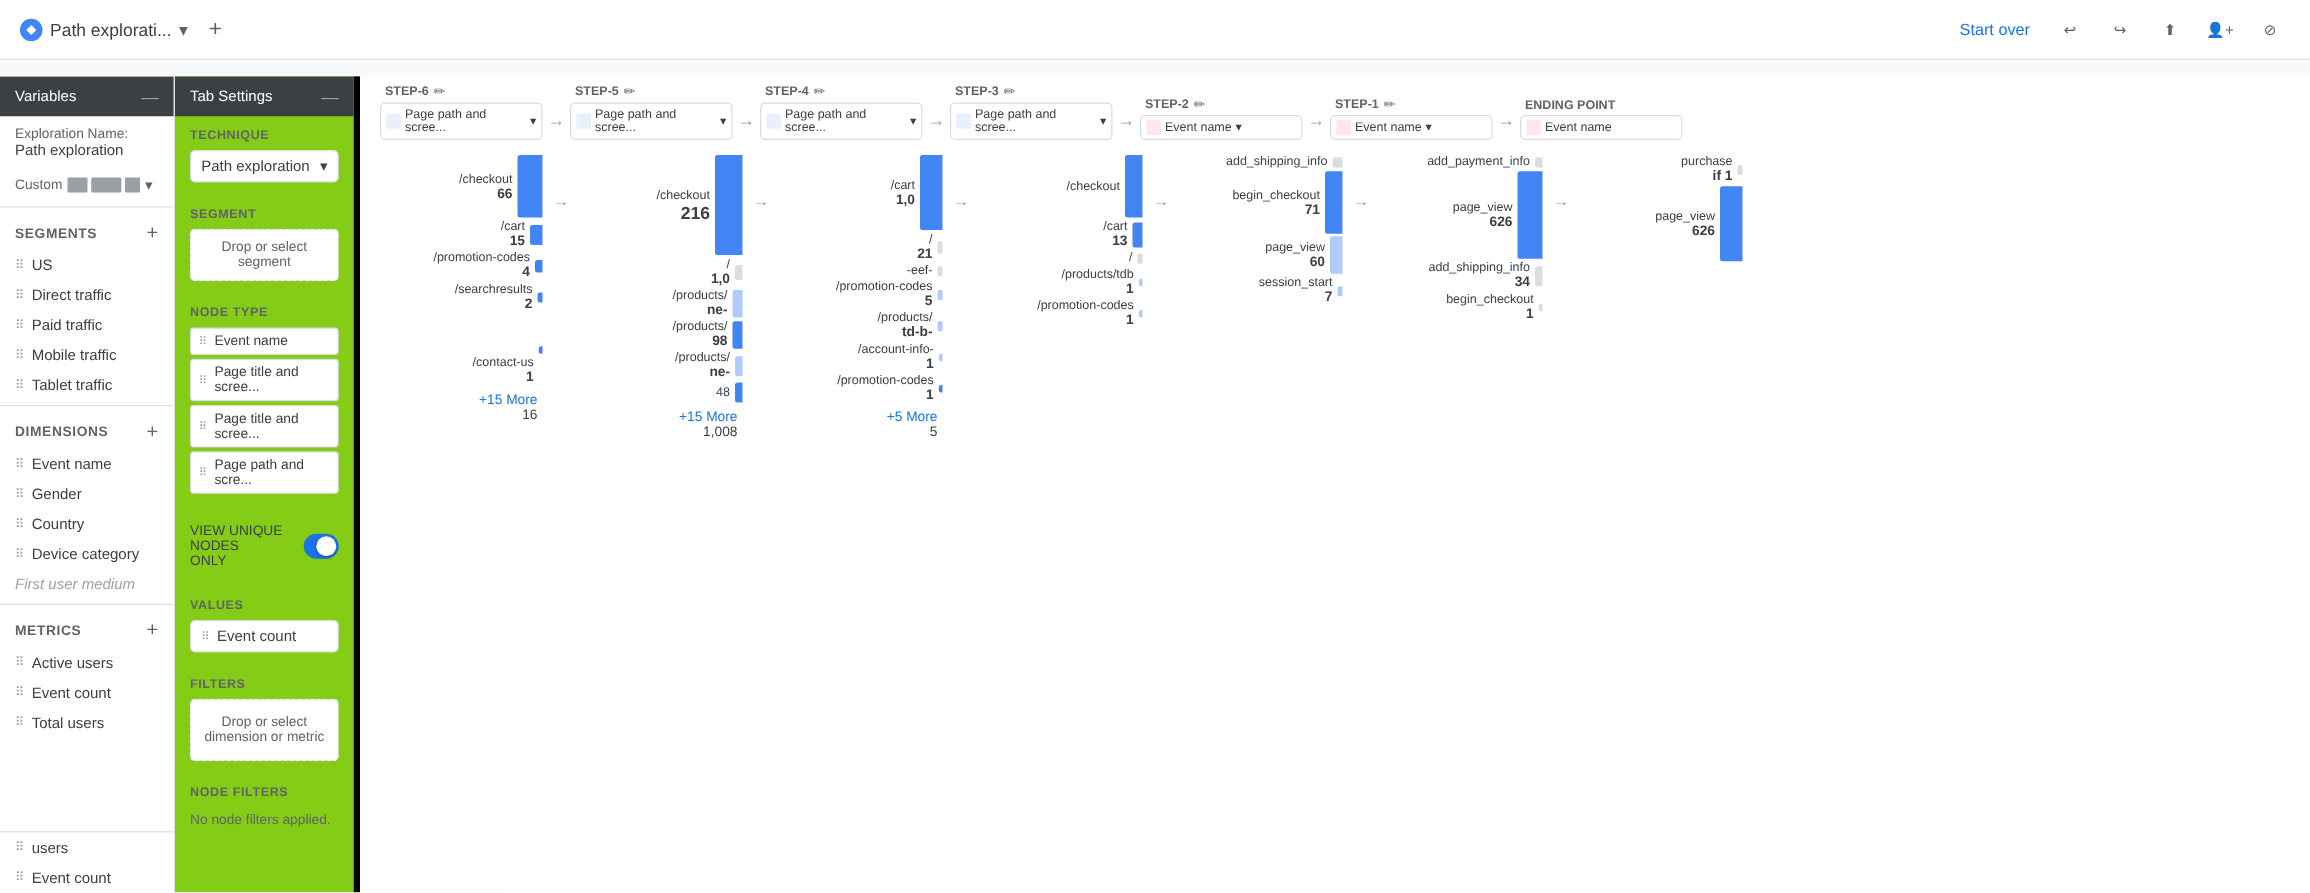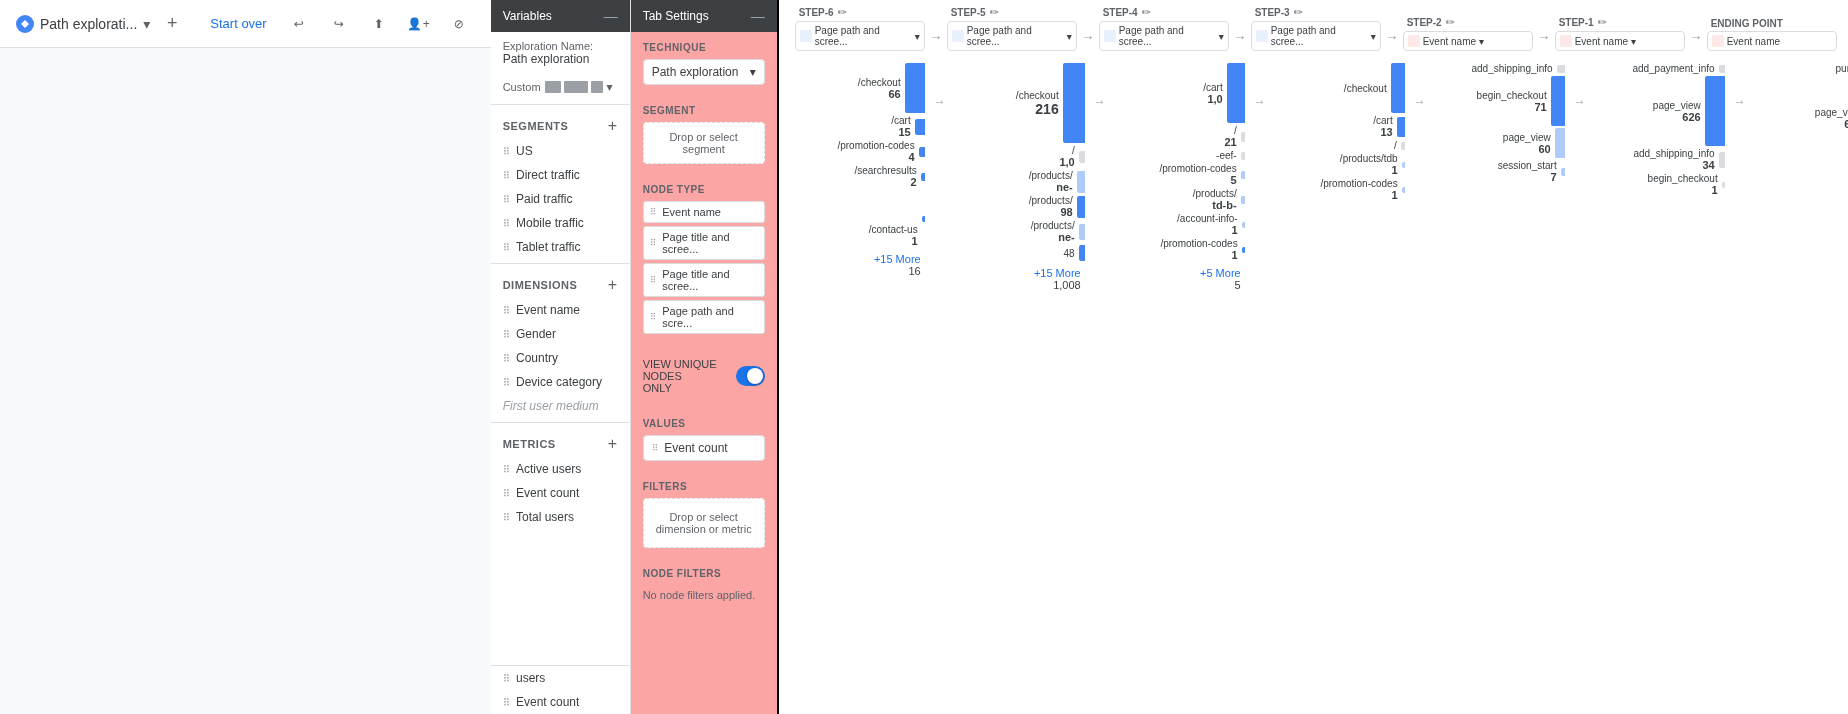--- a/index.html
+++ b/index.html
@@ -1,18 +1,18 @@
 <!DOCTYPE html>
 <html><head>
   <meta charset="utf-8">
   <style>
     * { box-sizing: border-box; margin: 0; padding: 0; }
     body { font-family: 'Google Sans', Arial, sans-serif; font-size: 12px; background: #f8f9fa; color: #3c4043; overflow: hidden; }
 
-    .app-container { display: flex; flex-direction: row; height: 714px; width: 1848px; }
+    .app-container { display: flex; flex-direction: column; height: 714px; width: 1848px; gap: 13px; }
 
     
     .topbar { display: flex; align-items: center; height: 48px; background: #fff; border-bottom: 1px solid #e0e0e0; padding: 0 16px; gap: 8px; }
     .topbar-title { display: flex; align-items: center; gap: 6px; font-size: 14px; color: #3c4043; font-weight: 500; cursor: pointer; }
     .topbar-title .dot { width: 18px; height: 18px; background: #4285f4; border-radius: 50%; display: flex; align-items: center; justify-content: center; }
     .topbar-title .dot svg { width: 12px; height: 12px; }
     .add-tab-btn { width: 28px; height: 28px; display: flex; align-items: center; justify-content: center; border-radius: 50%; cursor: pointer; color: #5f6368; font-size: 18px; }
     .topbar-spacer { flex: 1; }
     .topbar-actions { display: flex; align-items: center; gap: 8px; }
     .topbar-action-btn { display: flex; align-items: center; gap: 4px; font-size: 13px; color: #1a73e8; cursor: pointer; padding: 6px 8px; border-radius: 4px; }
@@ -35,21 +35,21 @@
     .custom-bar { height: 12px; background: #9aa0a6; border-radius: 1px; }
 
     .list-item { display: flex; align-items: center; gap: 6px; padding: 5px 12px; cursor: pointer; font-size: 12px; color: #3c4043; border-radius: 0; }
     .list-item .drag-handle { color: #9aa0a6; font-size: 10px; }
     .list-item-text { font-size: 12px; color: #3c4043; }
     .list-item-placeholder { padding: 5px 12px; font-size: 12px; color: #9aa0a6; font-style: italic; }
 
     .divider { height: 1px; background: #e0e0e0; margin: 4px 0; }
 
     
-    .middle-panel { width: 148px; background: #fca5a5; border-right: 2px solid #000000; display: flex; flex-direction: column; overflow-y: auto; flex-shrink: 0; }
+    .middle-panel { width: 148px; background: #84cc16; border-right: 5px solid #000000; display: flex; flex-direction: column; overflow-y: auto; flex-shrink: 0; }
     .middle-header { display: flex; align-items: center; justify-content: space-between; padding: 8px 12px; background: #3c4043; color: #fff; font-size: 12px; font-weight: 500; }
 
     .settings-section { padding: 10px 12px; }
     .settings-label { font-size: 10px; font-weight: 600; color: #5f6368; text-transform: uppercase; letter-spacing: 0.5px; margin-bottom: 6px; }
 
     .technique-select { display: flex; align-items: center; justify-content: space-between; padding: 5px 8px; background: #fff; border: 1px solid #dadce0; border-radius: 4px; font-size: 12px; color: #3c4043; cursor: pointer; }
 
     .segment-drop { padding: 8px; background: #fff; border: 1px dashed #dadce0; border-radius: 4px; font-size: 11px; color: #5f6368; text-align: center; cursor: pointer; }
 
     .node-type-list { display: flex; flex-direction: column; gap: 3px; }

